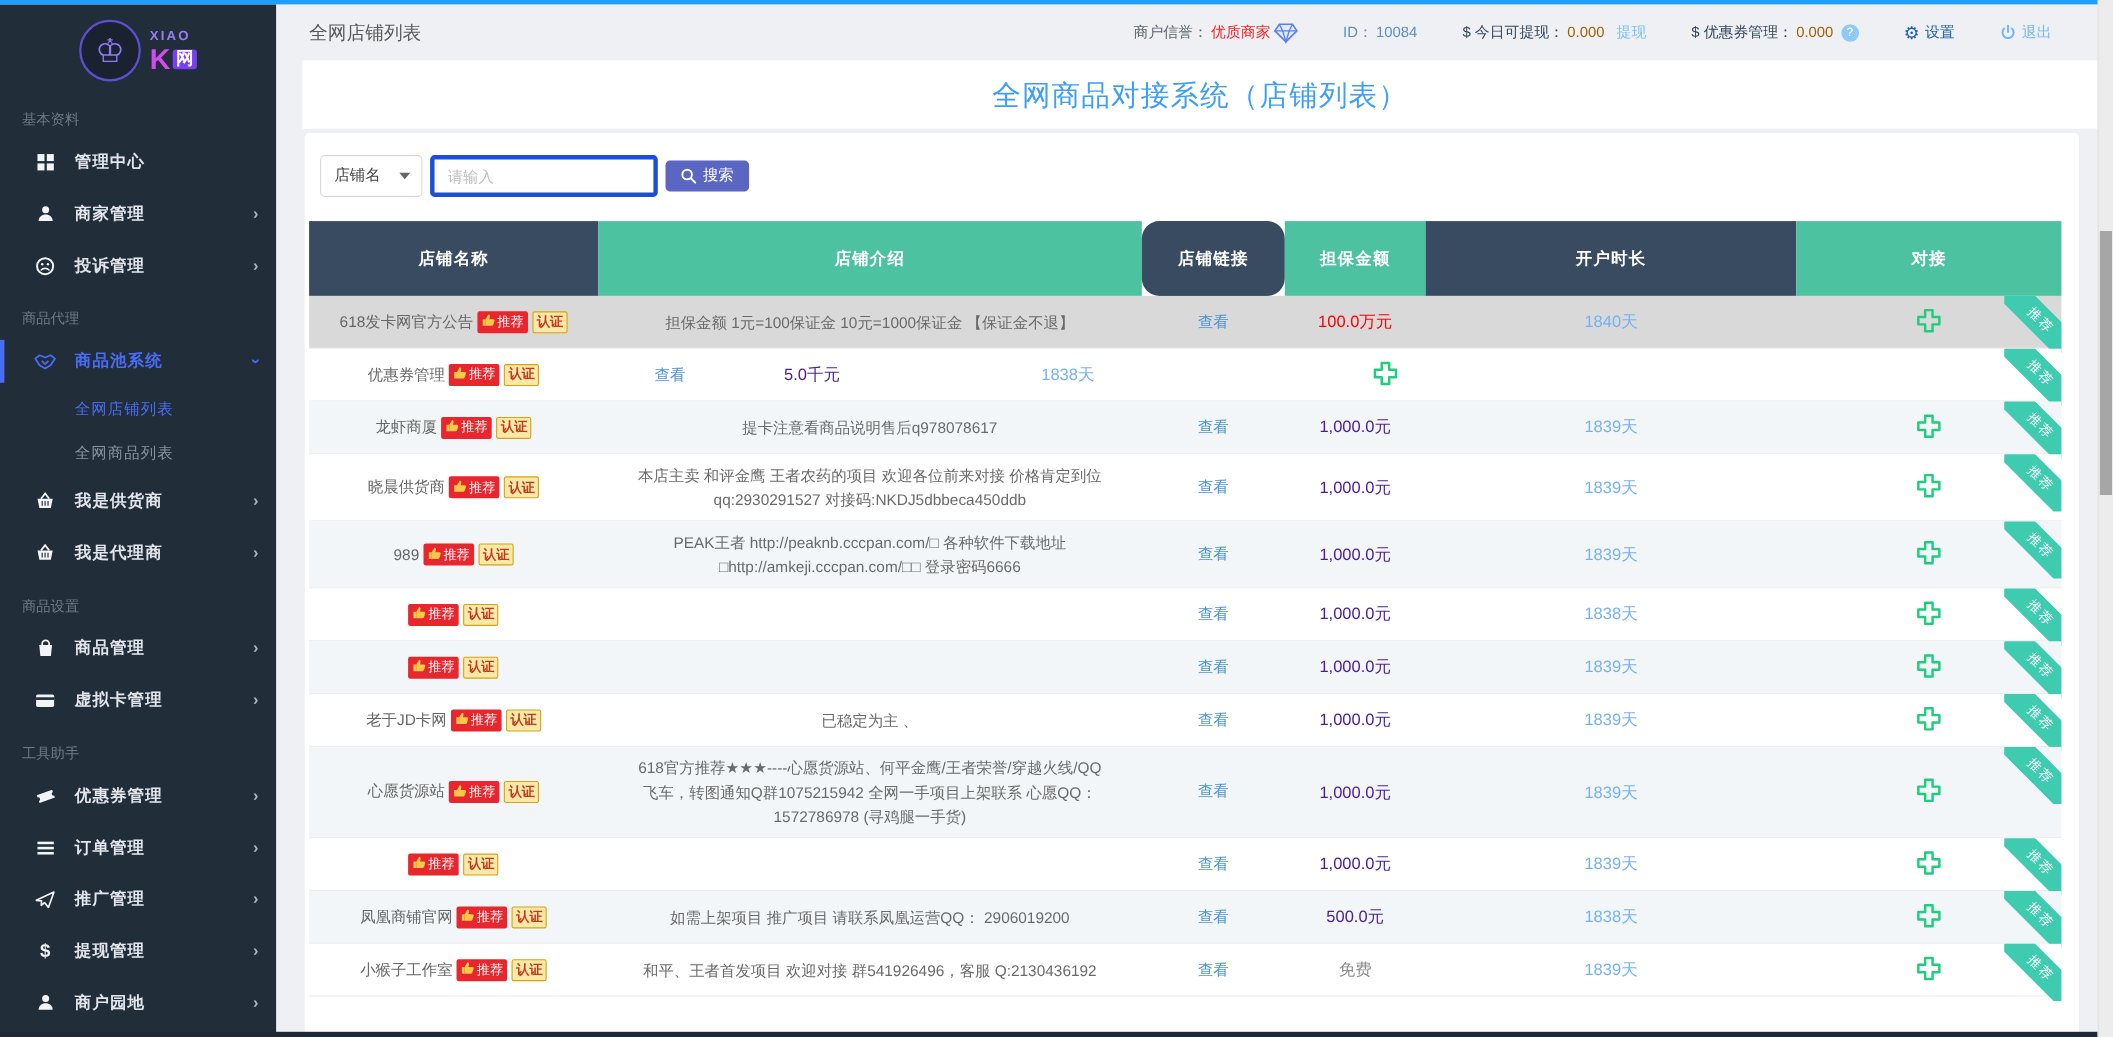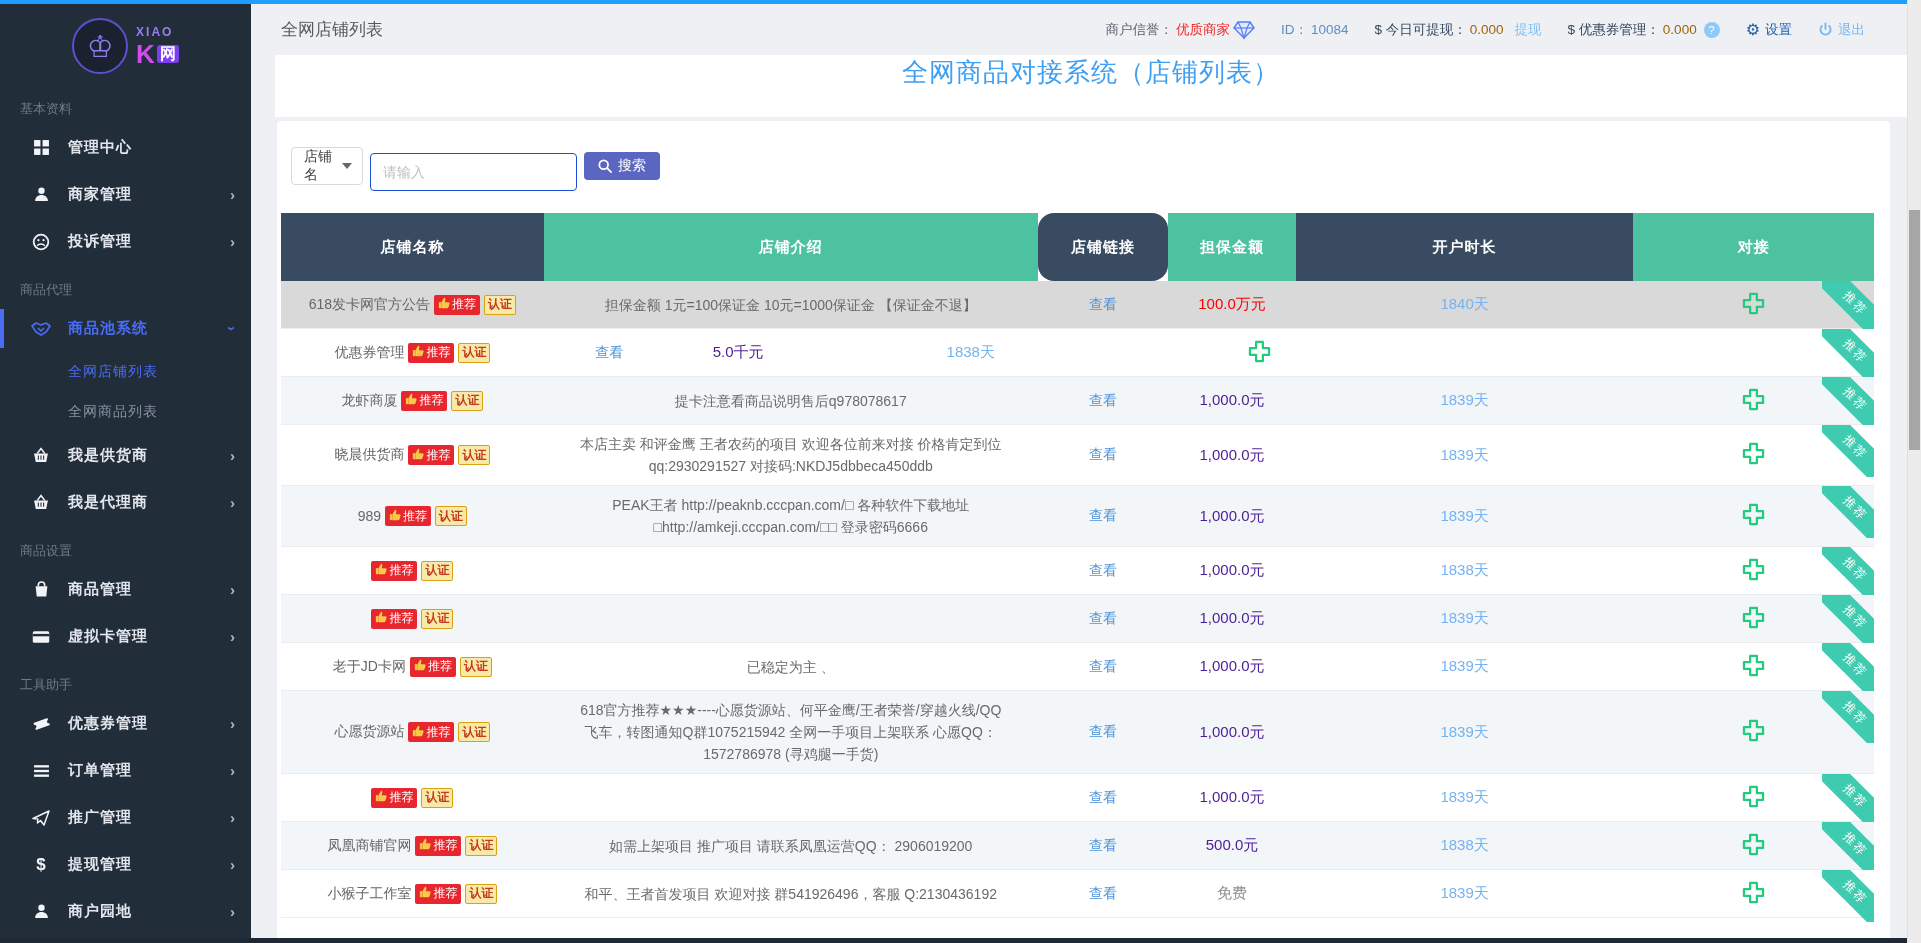--- a/index.html
+++ b/index.html
@@ -27,45 +27,45 @@
   .menu-item.active { color:#4a6cf5; }
   .menu-item.active .mi-icon { color:#4a6cf5; }
   .menu-item.active::before { content:""; position:absolute; left:0; top:4px; bottom:4px; width:4px; background:#4a6cf5; }
   .menu-item.active .mi-arrow { transform:rotate(90deg); color:#4a6cf5; }
   .submenu-item { height:40px; display:flex; align-items:center; padding-left:68px; font-size:14px; color:#8892a0; cursor:pointer; letter-spacing:1px; }
   .submenu-item.active { color:#4a6cf5; }
 
   
   .topbar { position:absolute; left:251px; top:4px; height:51px; right:14px; display:flex; align-items:center; padding:0 42px 0 30px; }
   .page-title { font-size:17px; color:#595959; }
-  .topbar-right { margin-left:auto; display:flex; align-items:center; gap:26px; font-size:13.5px; white-space:nowrap; }
+  .topbar-right { margin-left:auto; display:flex; align-items:center; gap:41px; font-size:13.5px; white-space:nowrap; }
   .tr-group { display:flex; align-items:center; gap:3px; }
   .lab-dark { color:#5a6470; }
   .lab-navy { color:#33475e; }
   .red-text { color:#f02424; }
   .blue-id { color:#5b8fc4; }
   .val-blue { color:#a16207;text-align:center; }
   .link-light { color:#7cc0f7; cursor:pointer; }
   .help-dot { width:16px; height:16px; border-radius:50%; background:#8fc9f8; color:#fff; font-size:11px;
     display:inline-flex; align-items:center; justify-content:center; margin-left:4px; cursor:pointer; }
   .gear-set { color:#1f5fae; display:flex; align-items:center; gap:5px; cursor:pointer; }
   .gear-glyph { font-size:16px; }
   .power-out { color:#74b7f4; display:flex; align-items:center; gap:5px; cursor:pointer; }
 
   
   .main { position:absolute; left:251px; top:55px; right:14px; bottom:0; }
-  .title-band { background:#fff; height:62px; display:flex; justify-content:center;margin-left:24px; }
+  .title-band { background:#fff; height:62px; display:flex; align-items:center; justify-content:center;margin-left:24px; }
   .main-title { color:#3f9ff2; font-size:26px; letter-spacing:1px; }
   .card { position:absolute; left:26px; right:17px; top:66px; bottom:-10px; background:#fff; border-radius:4px; }
   .search-row { display:flex; align-items:center; padding:20px 0 18px 14px; }
-  .fake-select { width:72px; height:38px; border:1px solid #d9d9d9; border-radius:4px; display:flex; align-items:center;
+  .fake-select { width:93px; height:38px; border:1px solid #d9d9d9; border-radius:4px; display:flex; align-items:center;
     padding:0 10px 0 12px; color:#444; font-size:14px; cursor:pointer; background:#fff; }
   .fake-select .caret { margin-left:auto; width:0; height:0; border-left:5px solid transparent; border-right:5px solid transparent; border-top:6px solid #666; }
-  .search-input { width:207px; height:38px; border:1px solid #1d4ed8; border-radius:4px; margin-left:7px; padding:0 12px; font-size:14px; color:#333;
-    font-family:"Liberation Sans","DejaVu Sans",sans-serif;margin-top:12px; }
+  .search-input { width:207px; height:38px; border:4px solid #1d4ed8; border-radius:4px; margin-left:7px; padding:0 12px; font-size:14px; color:#333;
+    font-family:"Liberation Sans","DejaVu Sans",sans-serif; }
   .search-input::placeholder { color:#bfbfbf; }
   .search-btn { height:28px; margin-left:7px; padding:0 14px; background:#5a66c1; border:none; border-radius:4px; color:#fff;
     font-size:14px; display:flex; align-items:center; gap:6px; cursor:pointer; font-family:inherit; }
 
   
   .gtable { margin:4px 16px 0 4px; }
   .thead { display:flex; height:68px;text-align:right; }
   .th { display:flex; align-items:center; justify-content:center; color:#fff; font-size:15px; font-weight:bold; letter-spacing:1px; }
   .th.dark { background:#384b60; }
   .th.green { background:#4dc2a0; }

